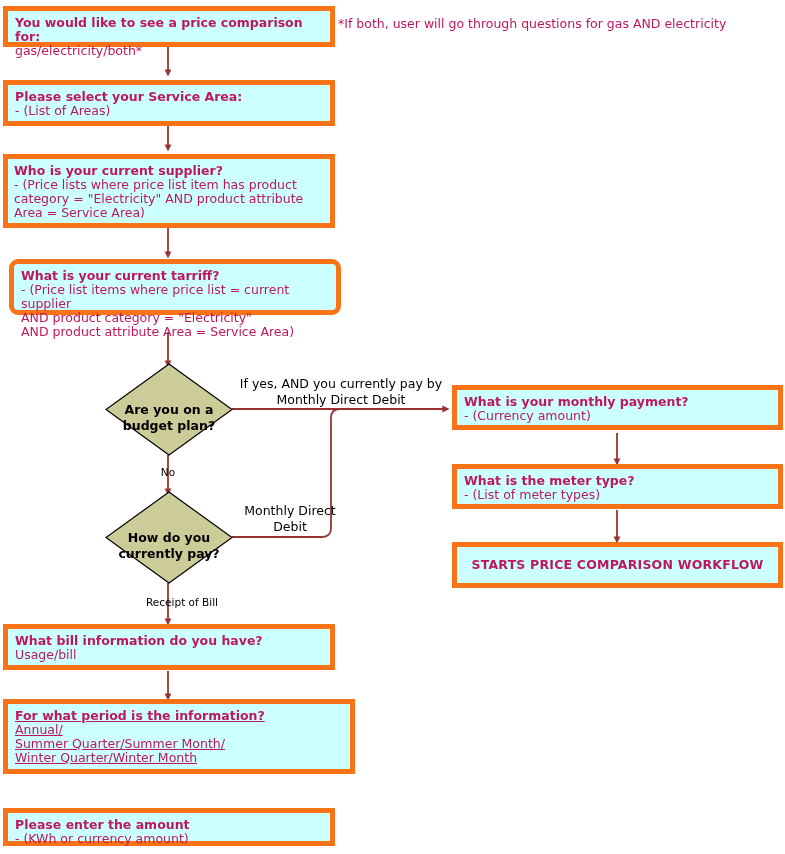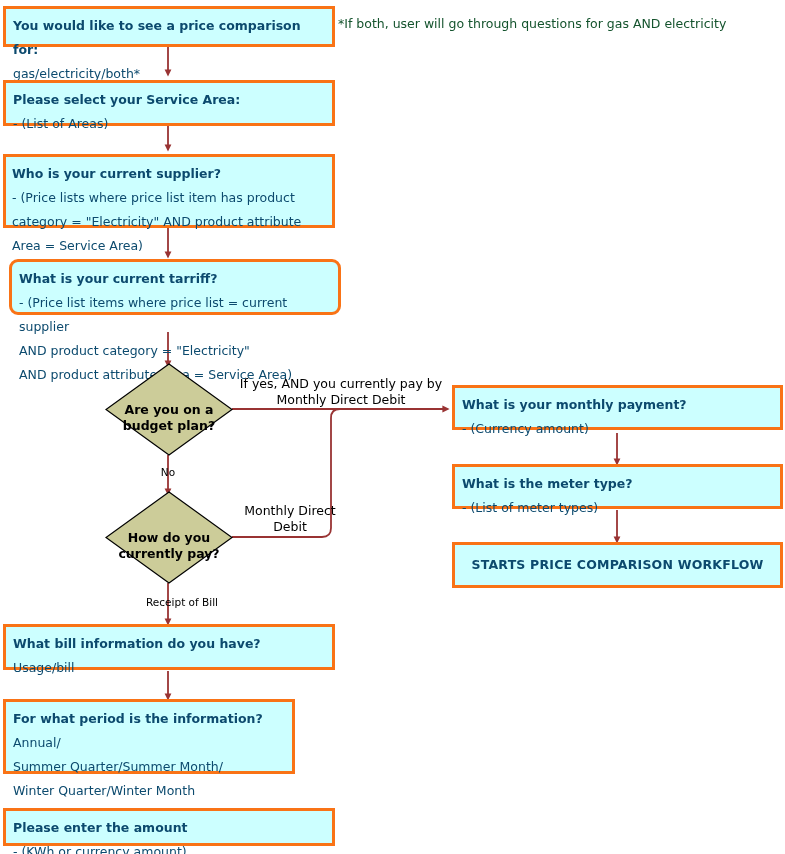--- a/index.html
+++ b/index.html
@@ -18,25 +18,25 @@
   #canvas {
     position: absolute;
     left: 0; top: 0;
     width: 785px;
     height: 854px;
   }
   .node {
     position: absolute;
     box-sizing: border-box;
     background: #ccffff;
-    border: 3px solid #f97316;
+    border: 5px solid #f97316;
     padding: 5px 7px 4px 7px;
     font-size: 12.5px;
-    line-height: 24px;
-    color: #0c4a6e;
+    line-height: 14px;
+    color: #be185d;
   }
   .node .title {
     font-weight: bold;
     display: block;
     white-space: pre-wrap;
   }
   .node .body {
     display: block;
     white-space: pre-wrap;
   }
@@ -84,21 +84,21 @@
     text-align: center;
   }
   .edge-label.small {
     font-size: 10.5px;
     line-height: 13px;
   }
   .note {
     position: absolute;
     font-size: 12.5px;
     line-height: 16px;
-    color: #14532d;
+    color: #be185d;
     white-space: pre-wrap;
   }
   #wires {
     position: absolute;
     left: 0; top: 0;
     width: 785px;
     height: 854px;
     pointer-events: none;
   }
 </style>
@@ -201,21 +201,21 @@
 
   <div class="node terminal" style="left:452px; top:542px; width:331px; height:46px;">
     <span class="title">STARTS PRICE COMPARISON WORKFLOW</span>
   </div>
 
   <div class="node" style="left:3px; top:624px; width:332px; height:46px;">
     <span class="title">What bill information do you have?</span>
     <span class="body">Usage/bill</span>
   </div>
 
-  <div class="node" style="left:3px; top:699px; width:292px; height:75px;">
+  <div class="node" style="left:3px; top:699px; width:352px; height:75px;text-decoration:underline;">
     <span class="title">For what period is the information?</span>
     <span class="body">Annual/
 Summer Quarter/Summer Month/
 Winter Quarter/Winter Month</span>
   </div>
 
   <div class="node" style="left:3px; top:808px; width:332px; height:38px;">
     <span class="title">Please enter the amount</span>
     <span class="body">- (KWh or currency amount)</span>
   </div>

